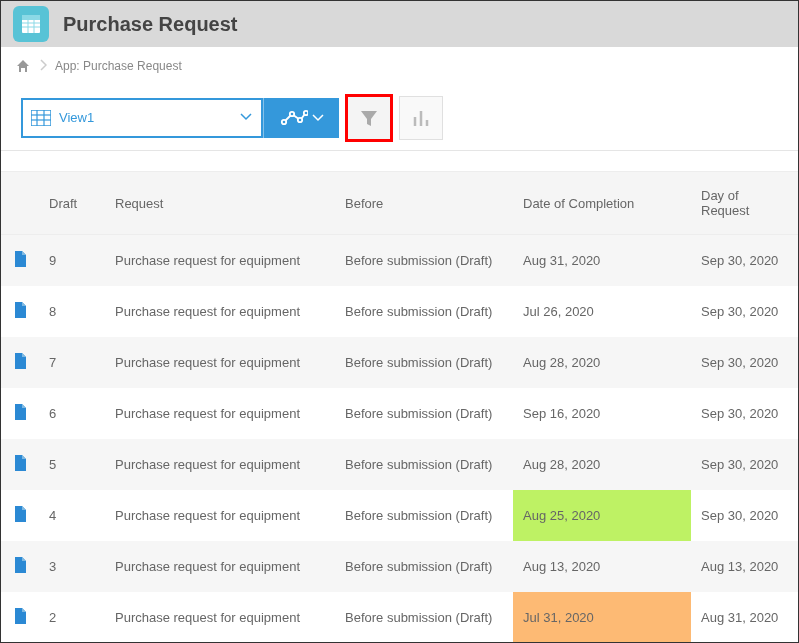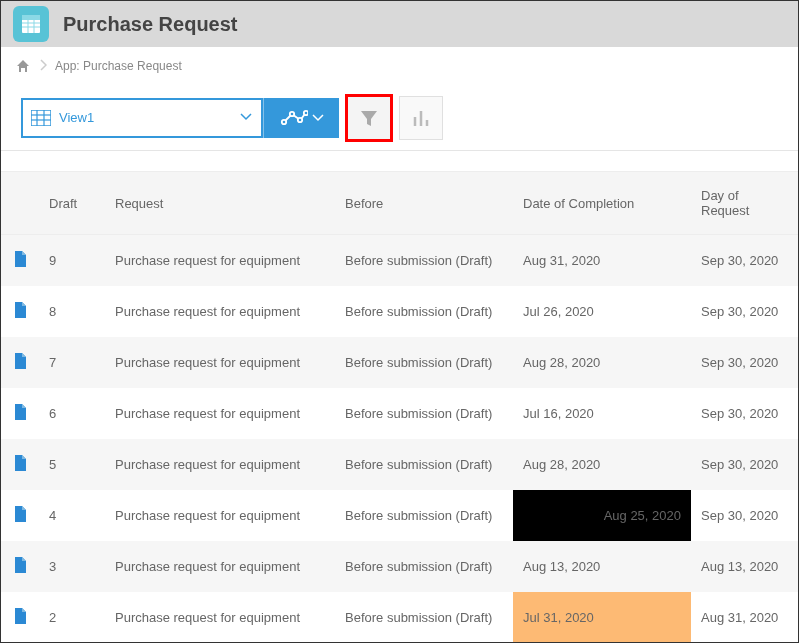--- a/index.html
+++ b/index.html
@@ -180,21 +180,21 @@
       <tr>
         <td class="col-icon" style="background: rgb(255, 255, 255);"><span class="file-icon">
             <svg width="14" height="16" viewBox="0 0 14 16">
               <path d="M2 0 L9 0 L13 4 L13 16 L2 16 Z" fill="#2b89d4"></path>
               <path d="M9 0 L9 4 L13 4 Z" fill="#7fb9e2"></path>
             </svg>
           </span></td>
         <td style="background: rgb(255, 255, 255);">6</td>
         <td style="background: rgb(255, 255, 255);">Purchase request for equipment</td>
         <td style="background: rgb(255, 255, 255);">Before submission (Draft)</td>
-        <td style="background: rgb(255, 255, 255);">Jul 16, 2020</td>
+        <td style="background: rgb(255, 255, 255);">Sep 16, 2020</td>
         <td style="background: rgb(255, 255, 255);">Sep 30, 2020</td>
       </tr>
       <tr>
         <td class="col-icon" style="background: rgb(246, 246, 246);"><span class="file-icon">
             <svg width="14" height="16" viewBox="0 0 14 16">
               <path d="M2 0 L9 0 L13 4 L13 16 L2 16 Z" fill="#2b89d4"></path>
               <path d="M9 0 L9 4 L13 4 Z" fill="#7fb9e2"></path>
             </svg>
           </span></td>
         <td style="background: rgb(246, 246, 246);">5</td>
@@ -206,21 +206,21 @@
       <tr>
         <td class="col-icon" style="background: rgb(255, 255, 255);"><span class="file-icon">
             <svg width="14" height="16" viewBox="0 0 14 16">
               <path d="M2 0 L9 0 L13 4 L13 16 L2 16 Z" fill="#2b89d4"></path>
               <path d="M9 0 L9 4 L13 4 Z" fill="#7fb9e2"></path>
             </svg>
           </span></td>
         <td style="background: rgb(255, 255, 255);">4</td>
         <td style="background: rgb(255, 255, 255);">Purchase request for equipment</td>
         <td style="background: rgb(255, 255, 255);">Before submission (Draft)</td>
-        <td style="background: #000000; text-align: right;">Aug 25, 2020</td>
+        <td style="background: #bef264;">Aug 25, 2020</td>
         <td style="background: rgb(255, 255, 255);">Sep 30, 2020</td>
       </tr>
       <tr>
         <td class="col-icon" style="background: rgb(246, 246, 246);"><span class="file-icon">
             <svg width="14" height="16" viewBox="0 0 14 16">
               <path d="M2 0 L9 0 L13 4 L13 16 L2 16 Z" fill="#2b89d4"></path>
               <path d="M9 0 L9 4 L13 4 Z" fill="#7fb9e2"></path>
             </svg>
           </span></td>
         <td style="background: rgb(246, 246, 246);">3</td>

